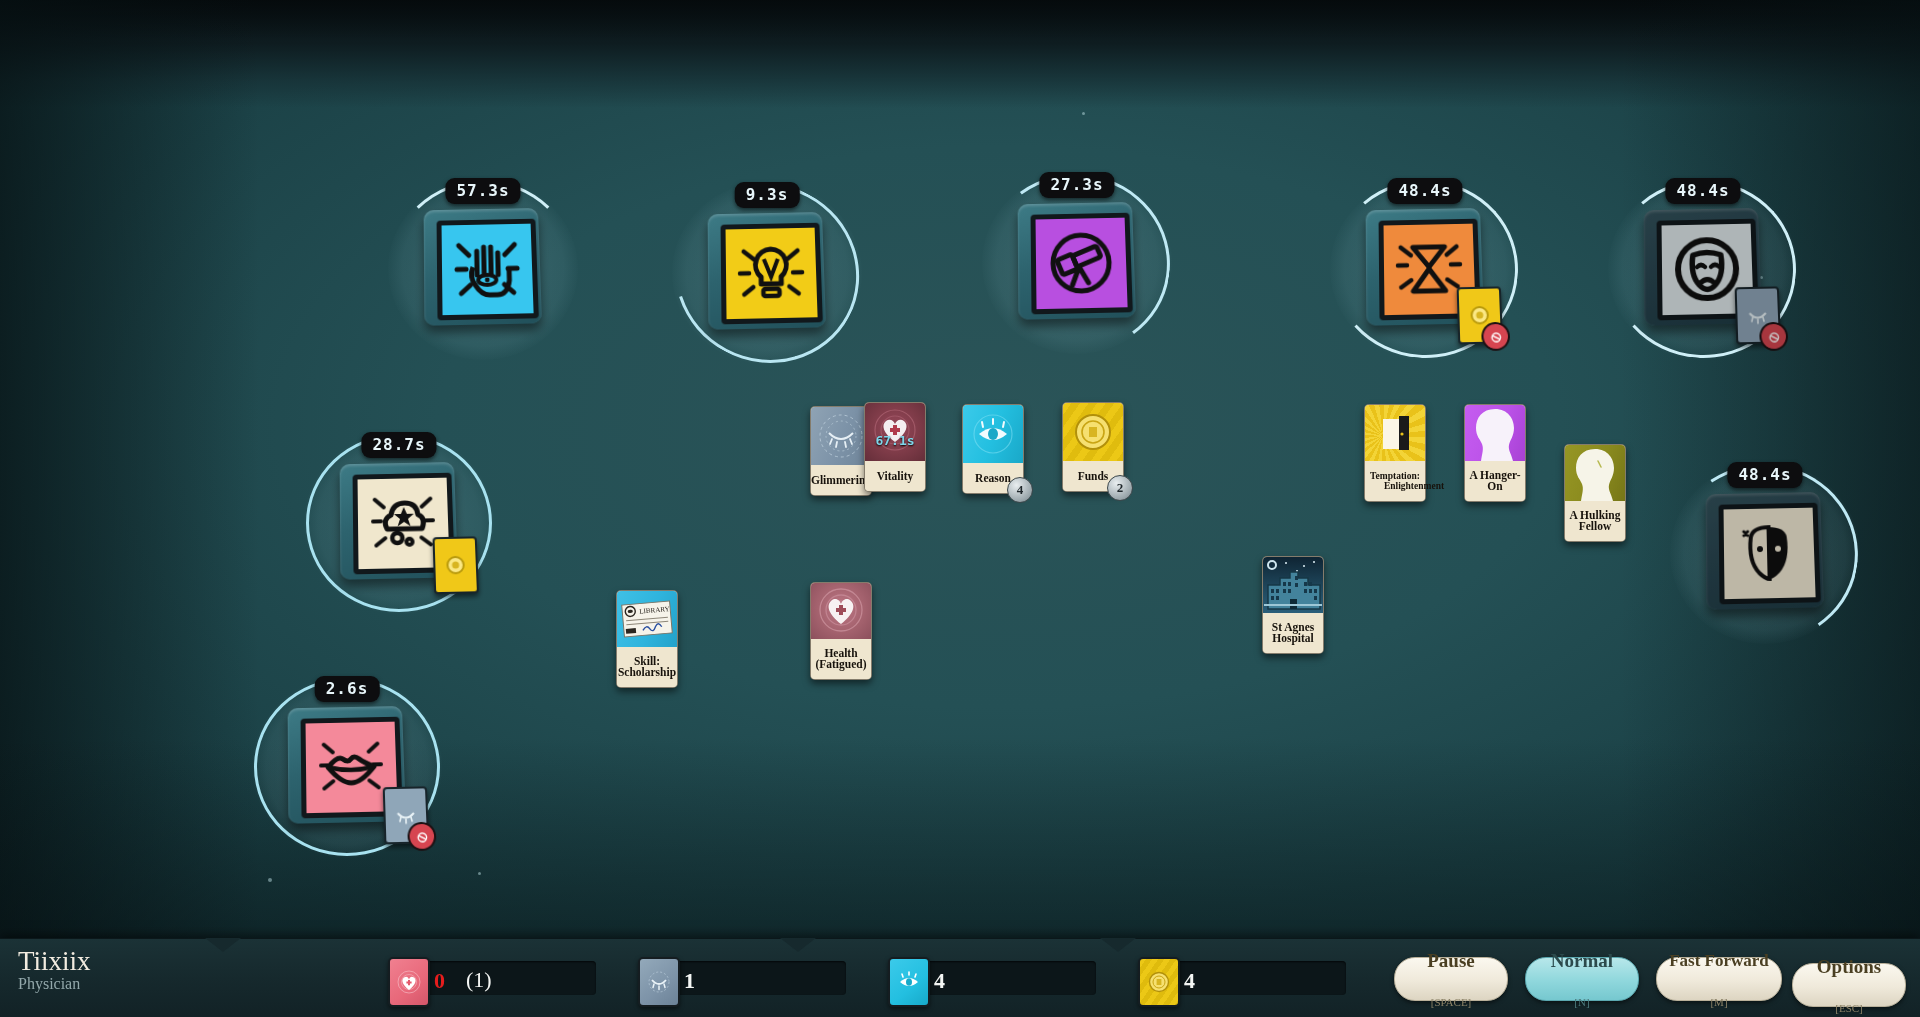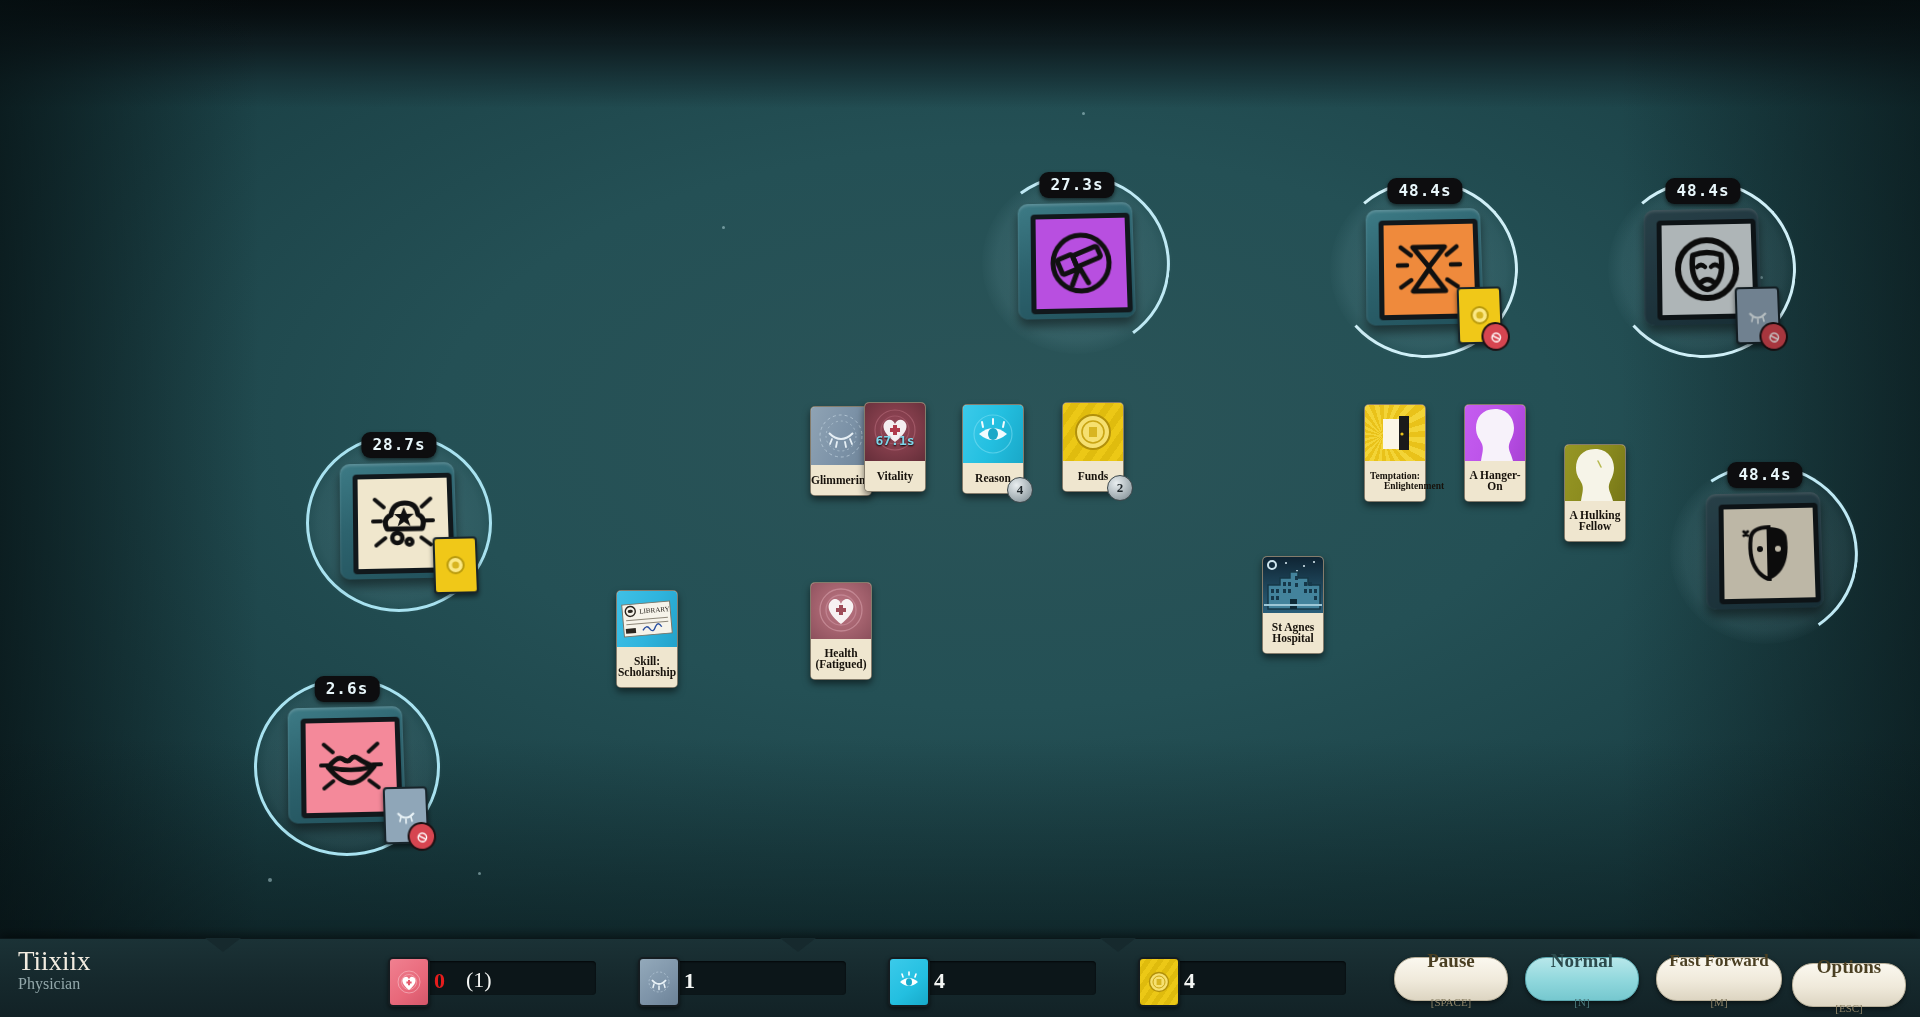--- a/index.html
+++ b/index.html
@@ -237,21 +237,66 @@
   <div class="right-vig"></div>
   <div class="bottom-vig"></div>
 
   <div class="speck" style="left:406px;top:556px;width:3px;height:3px;"></div>
   <div class="speck" style="left:268px;top:878px;width:4px;height:4px;"></div>
   <div class="speck" style="left:478px;top:872px;width:3px;height:3px;"></div>
   <div class="speck" style="left:1760px;top:276px;width:3px;height:3px;"></div>
   <div class="speck" style="left:1082px;top:112px;width:3px;height:3px;"></div>
   <div class="speck" style="left:722px;top:226px;width:3px;height:3px;"></div>
 
-
+  <div class="verb" style="left:424px;top:208px;">
+    <div class="halo"></div>
+    <div class="ring start"></div>
+    <div class="slab">
+      <div class="inner" style="background:#37c6ef;">
+        <svg width="72" height="72" viewBox="0 0 72 72">
+          <g stroke="#101010" stroke-width="5" fill="none" stroke-linecap="round">
+            <line x1="8" y1="12" x2="18" y2="22"></line>
+              <line x1="64" y1="12" x2="54" y2="22"></line>
+            <line x1="6" y1="36" x2="15" y2="36"></line>
+              <line x1="66" y1="36" x2="57" y2="36"></line>
+            <line x1="10" y1="60" x2="19" y2="52"></line>
+              <line x1="62" y1="60" x2="53" y2="52"></line>
+          </g>
+          <path d="M26 18 v24 M33 14 v28 M40 14 v28 M47 20 v22" stroke="#101010" stroke-width="5" stroke-linecap="round"></path>
+          <path d="M22 34 q-4 10 2 18 q6 10 14 10 h8 q10 0 12-14 v-10" fill="none" stroke="#101010" stroke-width="5" stroke-linejoin="round"></path>
+          <ellipse cx="36" cy="47" rx="9" ry="5" fill="none" stroke="#101010" stroke-width="4"></ellipse>
+          <circle cx="36" cy="47" r="2.4" fill="#101010"></circle>
+        </svg>
+      </div>
+    </div>
+    <div class="timer">57.3s</div>
+  </div>
+
+  <div class="verb" style="left:708px;top:212px;">
+    <div class="halo"></div>
+    <div class="ring almost" style="transform:rotate(28deg)"></div>
+    <div class="slab">
+      <div class="inner" style="background:#f2cc17;">
+        <svg width="72" height="72" viewBox="0 0 72 72">
+          <g stroke="#101010" stroke-width="4.5" stroke-linecap="round">
+            <line x1="9" y1="14" x2="19" y2="22"></line>
+              <line x1="63" y1="14" x2="53" y2="22"></line>
+            <line x1="5" y1="36" x2="14" y2="36"></line>
+              <line x1="67" y1="36" x2="58" y2="36"></line>
+            <line x1="9" y1="57" x2="18" y2="50"></line>
+              <line x1="63" y1="57" x2="54" y2="50"></line>
+          </g>
+          <path d="M36 12 a16 16 0 0 0 -10 28 v7 h20 v-7 a16 16 0 0 0 -10 -28 z" fill="none" stroke="#101010" stroke-width="5" stroke-linejoin="round"></path>
+          <path d="M29 22 l7 18 l7 -18" fill="none" stroke="#101010" stroke-width="4"></path>
+          <rect x="28" y="52" width="16" height="7" rx="2" fill="none" stroke="#101010" stroke-width="4.5"></rect>
+        </svg>
+      </div>
+    </div>
+    <div class="timer">9.3s</div>
+  </div>
 
   <div class="verb" style="left:1018px;top:202px;">
     <div class="halo"></div>
     <div class="ring partial" style="transform:rotate(8deg)"></div>
     <div class="slab">
       <div class="inner" style="background:#b84fe0;">
         <svg width="72" height="72" viewBox="0 0 72 72">
           <circle cx="36" cy="36" r="28" fill="none" stroke="#101010" stroke-width="5"></circle>
           <g transform="rotate(-22 36 34)">
             <rect x="14" y="24" width="16" height="16" rx="2" fill="none" stroke="#101010" stroke-width="5"></rect>

